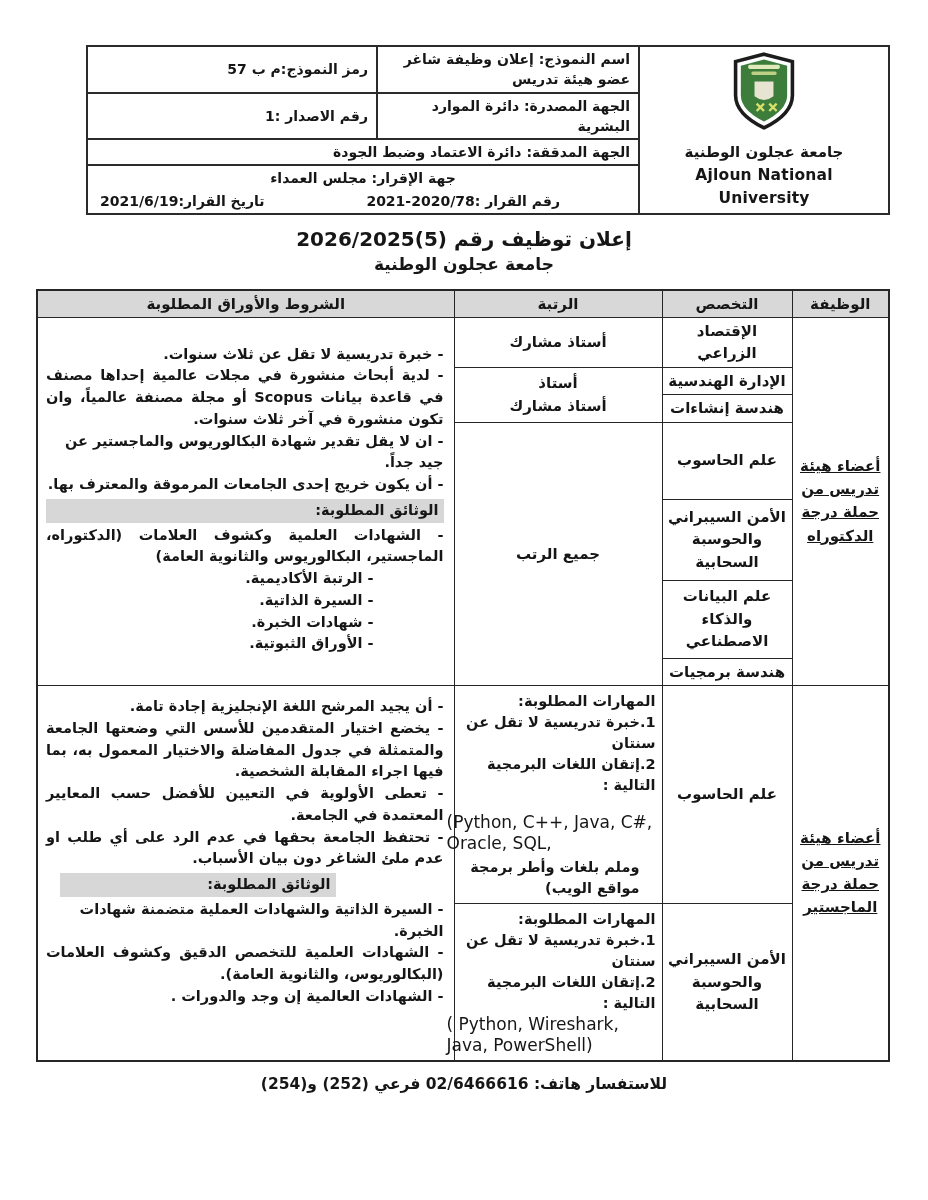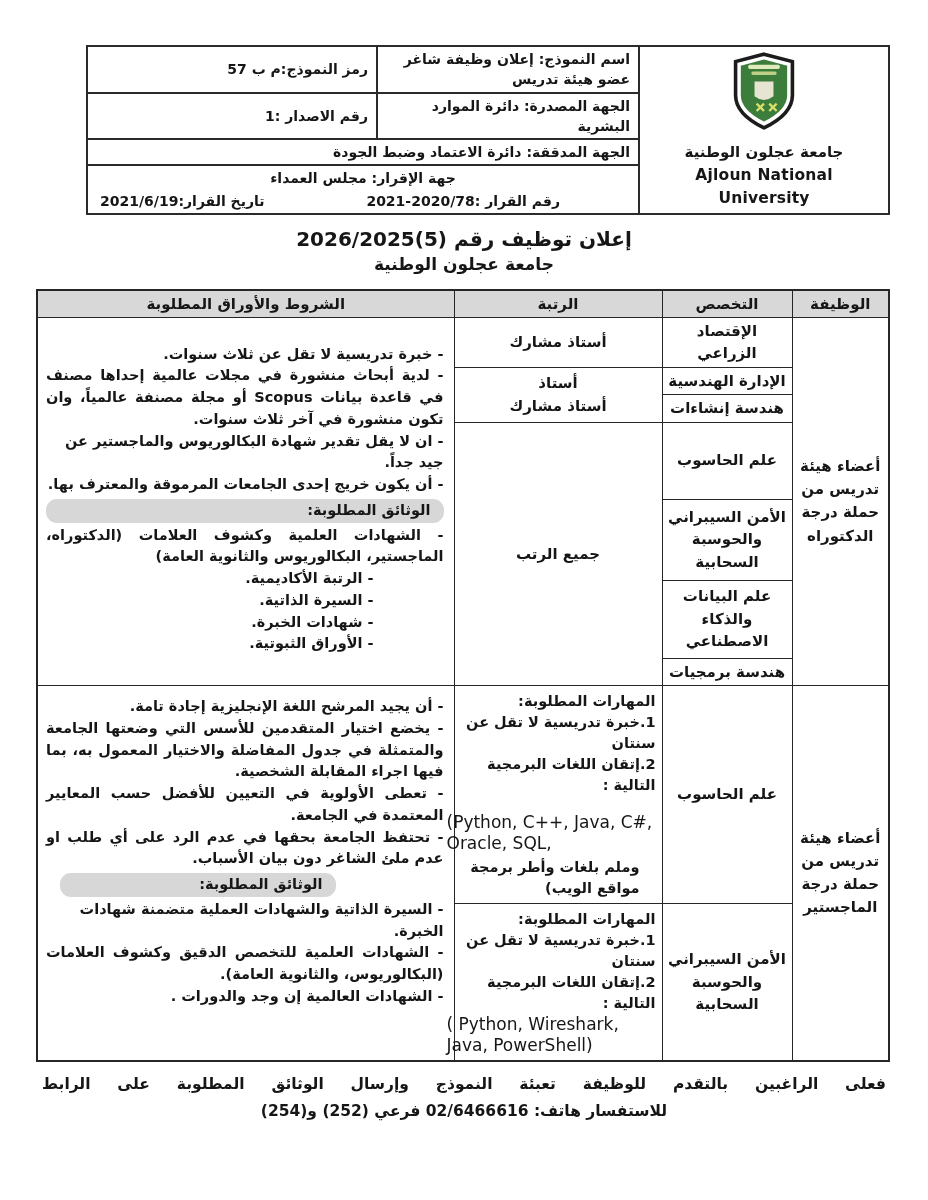--- a/index.html
+++ b/index.html
@@ -41,28 +41,28 @@
     width: 852px; margin-top: 15px;
   }
   table.main th, table.main td { border: 1.5px solid #262626; margin-left: 39px; }
   table.main { border: 2px solid #262626; }
   th.col-job  { width: 97px; }
   th.col-spec { width: 130px; }
   th.col-rank { width: 208px; }
   th.col-cond { width: 417px; }
   table.main th { background: #d8d8d8; font-size: 15px; padding: 3px 2px; height: 27px; }
   td.cell-c { text-align: center; vertical-align: middle; font-size: 15px; line-height: 1.5; padding: 2px 4px; }
-  td.job-cell { font-size: 15px; line-height: 1.55; }
+  td.job-cell { font-size: 15px; line-height: 1.55; text-decoration: underline; }
   .h22{height:22px} .h23{height:23px} .h77{height:77px} .h81{height:81px} .h78{height:78px} .h177{height:177px} .h130{height:130px}
 
   td.cond-cell { vertical-align: top; text-align: right; font-size: 14.5px; line-height: 1.5; padding: 26px 10px 4px 8px; }
   td.cond-cell.m { padding-top: 10px; }
   .c-item { margin: 0; }
   .just { text-align: justify; }
-  .docs-label { background: #d7d7d7; margin: 3px 0 2px 0; padding: 1px 13px 1px 0; border-radius: 11px; }
+  .docs-label { background: #d7d7d7; margin: 3px 0 2px 0; padding: 1px 5px 1px 0; }
   .docs-label.m { width: 276px; margin-right: 108px; text-align: right; }
   .doc-ind { margin-right: 70px; }
 
   td.skills-cell { vertical-align: top; text-align: right; font-size: 14.5px; line-height: 1.45; padding: 5px 6px 4px 2px; }
   .langs { direction: ltr; text-align: left; font-weight: 400; font-size: 17px; line-height: 1.25; margin-left: -10px; white-space: nowrap; }
   .langs.gap { margin-top: 16px; }
   .langs-ar { text-align: right; padding-right: 16px; margin-top: 2px; }
 
   
   .footer { margin-top: 9px; font-size: 15.5px; line-height: 1.7; padding: 0 4px; }
@@ -200,17 +200,16 @@
         <div>1.خبرة تدريسية لا تقل عن سنتان</div>
         <div>2.إتقان اللغات البرمجية التالية :</div>
         <div class="langs">( Python, Wireshark,</div>
         <div class="langs">Java,  PowerShell)</div>
       </td>
     </tr>
   </tbody>
     </table>
 
   <div class="footer">
-    <div class="f1">فعلى الراغبين بالتقدم للوظيفة تعبئة النموذج وإرسال الوثائق المطلوبة على الرابط</div>
     <div class="f4">للاستفسار هاتف: 02/6466616 فرعي (252) و(254)</div>
   </div>
 
 </div>
 
 </body></html>

